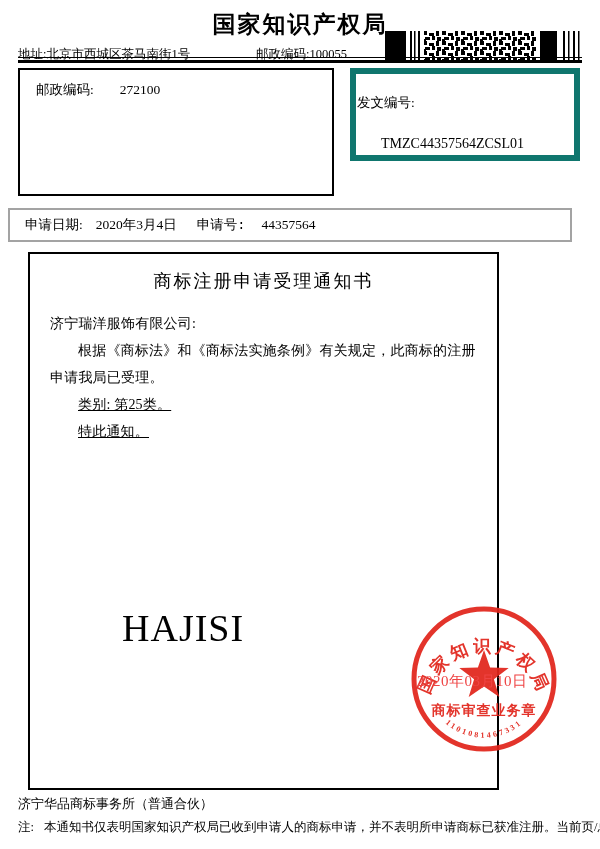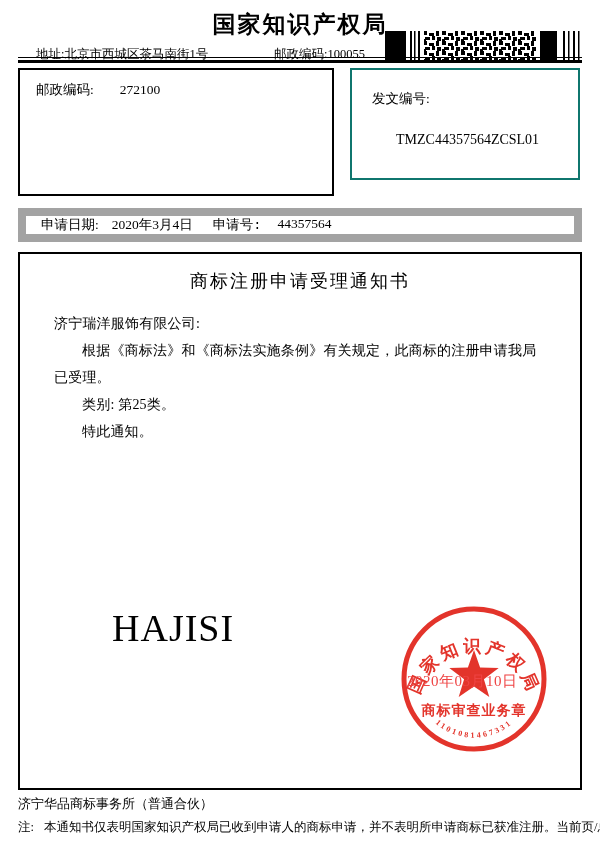--- a/index.html
+++ b/index.html
@@ -11,69 +11,69 @@
     color:#000;
     overflow:hidden;
   }
   .abs { position:absolute; }
 
   .agency-title {
     top:9px; left:0; width:600px;
     text-align:center;
     font-size:23px; font-weight:bold; letter-spacing:2px;
   }
-  .address-row { top:46px; left:18px; width:564px; height:18px; font-size:12.5px;margin-left:18px; }
+  .address-row { top:46px; left:18px; width:564px; height:18px; font-size:12.5px; }
   .addr { position:absolute; left:0; top:0; }
   .hq-post { position:absolute; left:238px; top:0; }
   .barcode { top:31px; left:385px; }
 
   .head-rule {
     top:57px; left:18px; width:564px; height:6px;
     border-top:1.5px solid #000; border-bottom:3px solid #000;
   }
 
   .recipient-box {
     top:68px; left:18px; width:316px; height:128px;
     border:2px solid #000;
     padding:11px 16px 12px 16px;
     display:flex; flex-direction:row; justify-content:space-between;
     font-size:13.5px;
   }
   .postcode-val { margin-left:26px; }
 
   .dispatch-box {
-    top:68px; left:350px; width:230px; height:112px;
-    border:2px solid #0f766e;
-    padding:20px 20px; font-size:13.5px;
+    top:68px; left:350px; width:230px; height:93px;
+    border:6px solid #0f766e;
+    padding:20px 1px; font-size:13.5px;
   }
   .dispatch-val { margin-top:24px; margin-left:24px; font-size:14px; }
 
   .application-row {
-    top:208px; left:18px; width:564px; height:34px;
-    border:8px solid #a3a3a3;
-    display:flex; align-items:flex-start;
+    top:208px; left:8px; width:564px; height:34px;
+    border:2px solid #a3a3a3;
+    display:flex; align-items:center;
     padding:0 15px; font-size:13.5px;
   }
   .app-date-val { margin-left:13px; }
   .app-no-label { margin-left:20px;font-family:Liberation Mono, monospace; }
   .app-no-val { margin-left:16px; }
 
   .notice-box {
-    top:252px; left:18px; width:564px; height:538px;
+    top:252px; left:28px; width:471px; height:538px;
     border:2.5px solid #000;
-    padding:0 34px;
+    padding:0 20px;
   }
   .notice-title {
     margin-top:15px; text-align:center;
     font-size:18px; letter-spacing:2px; font-weight:normal;
   }
   .salutation { margin-top:17px; font-size:14px; }
   .notice-body { line-height:27px; font-size:14px; letter-spacing:0.2px; }
   .para { text-indent:2em; }
-  .indent { margin-left:2em; }
+  .indent { margin-left:2em;text-decoration:underline; }
 
   .trademark {
     position:absolute; left:92px; top:352px;
     font-size:38px; letter-spacing:1px;
   }
 
   .seal-wrap { position:absolute; left:379px; top:350px; width:150px; height:150px; }
   .seal-svg { position:absolute; left:0; top:0; opacity:0.93; }
   .seal-date {
     position:absolute; left:8px; top:68px; width:140px;

